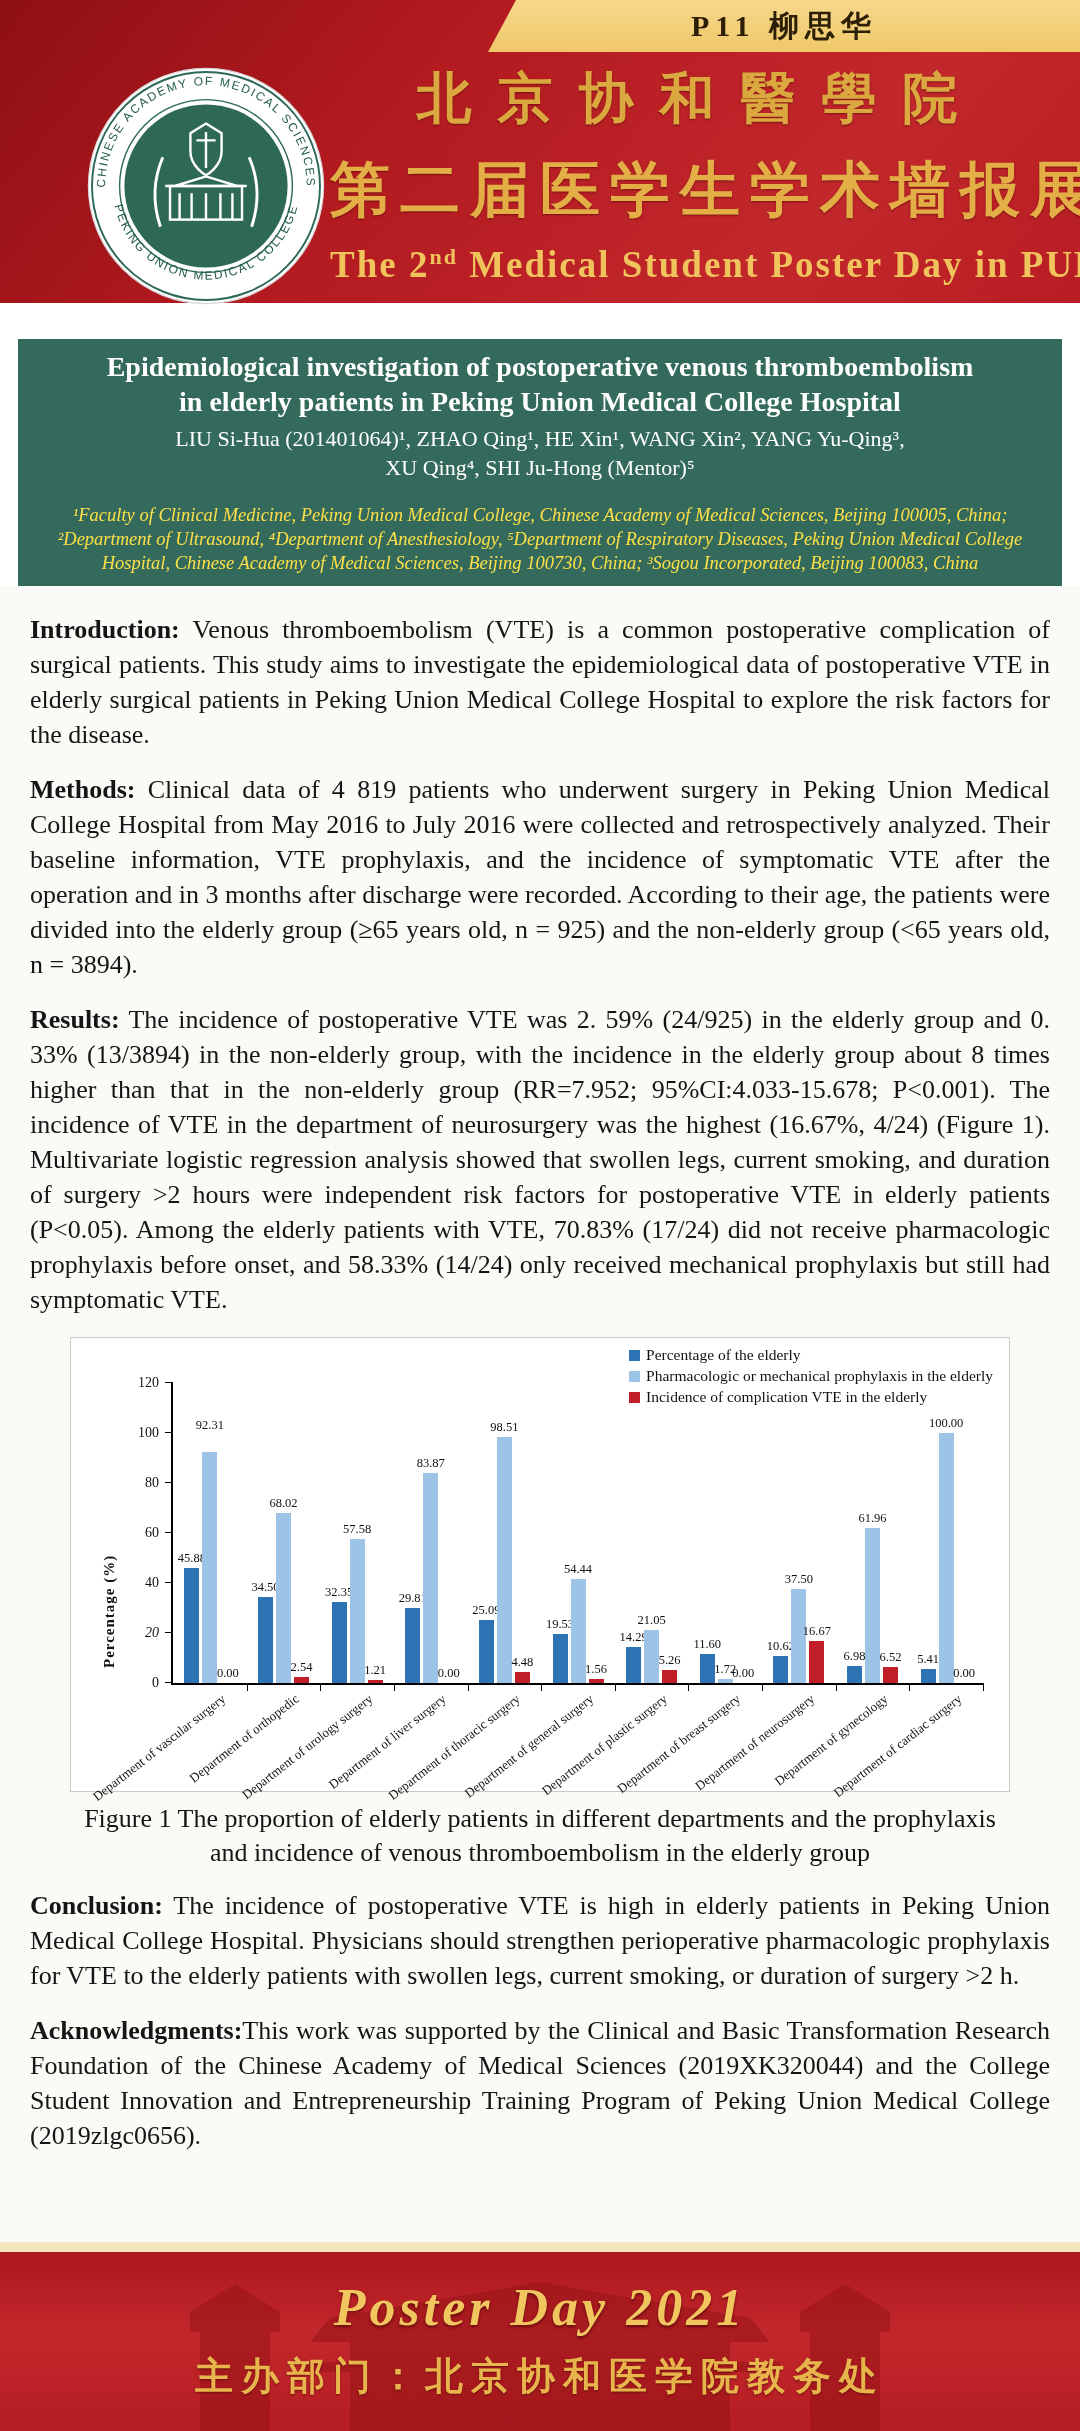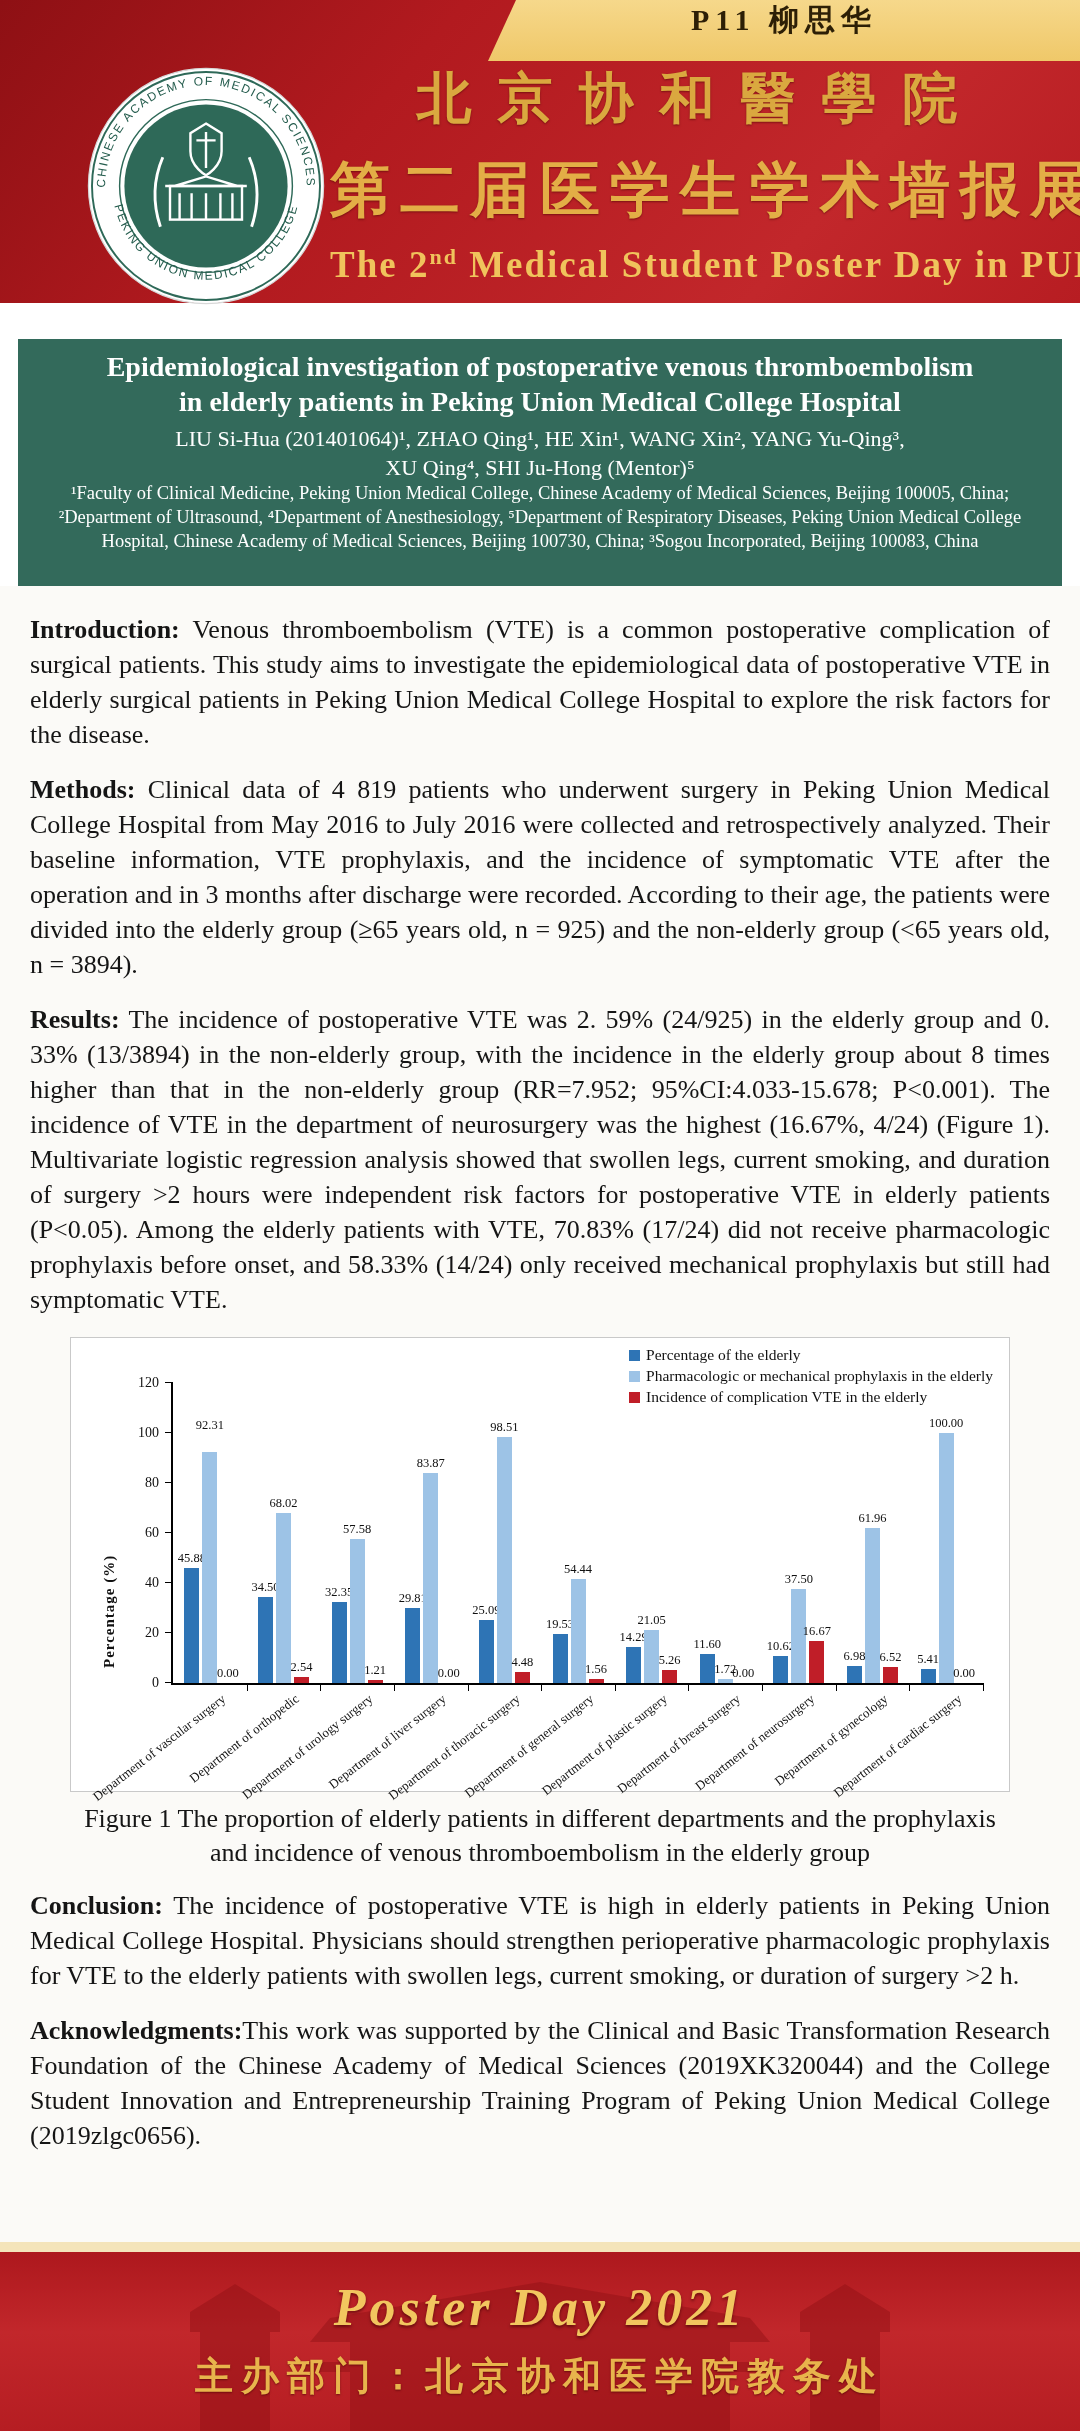--- a/index.html
+++ b/index.html
@@ -2,43 +2,43 @@
 <html><head>
 <meta charset="utf-8">
 <style>
   html,body{margin:0;padding:0;background:#ffffff;}
   .poster{position:relative;width:1080px;height:2431px;overflow:hidden;
           font-family:"Liberation Serif","DejaVu Serif",serif;display:flex;flex-direction:column;}
 
   
   .top-band{position:relative;height:303px;flex:0 0 auto;
             background:linear-gradient(130deg,#8e1014 0%,#b21a1f 35%,#c2272b 75%,#b71d22 100%);}
-  .badge{position:absolute;top:0;right:0;width:592px;height:61px;
+  .badge{position:absolute;top:0;right:0;width:592px;height:52px;
          background:linear-gradient(180deg,#f6d88b,#efc869);
          clip-path:polygon(28px 0,100% 0,100% 100%,0 100%);
-         display:flex;align-items:flex-start;justify-content:center;}
+         display:flex;align-items:center;justify-content:center;}
   .badge-text{font-size:30px;font-weight:bold;color:#2d1f06;letter-spacing:6px;}
   .logo-wrap{position:absolute;left:86px;top:66px;width:240px;height:240px;}
   .header-text{position:absolute;left:330px;right:10px;top:62px;text-align:center;}
   .cn1{font-size:55px;color:#daa83f;letter-spacing:26px;font-weight:bold;
        text-shadow:0 1px 2px rgba(60,0,0,.5);white-space:nowrap;}
   .cn2{margin-top:14px;font-size:60px;color:#e3ae46;letter-spacing:10px;font-weight:bold;
        text-shadow:0 1px 2px rgba(60,0,0,.5);white-space:nowrap;}
   .en-sub{margin-top:12px;font-size:37px;font-weight:bold;color:#f0c35c;letter-spacing:2px;white-space:nowrap;}
   .en-sub sup{font-size:22px;}
 
   
   .white-gap{height:36px;flex:0 0 auto;background:#ffffff;}
 
   
   .title-block{flex:0 0 auto;height:247px;margin:0 18px;background:#336a5b;color:#ffffff;
                box-sizing:border-box;padding:10px 24px 6px;text-align:center;}
   .poster-title{font-size:28px;font-weight:bold;line-height:1.25;}
   .authors{margin-top:6px;font-size:22px;line-height:1.3;}
-  .affiliations{margin-top:0;font-size:18.5px;line-height:1.28;color:#ffffff;}
+  .affiliations{margin-top:22px;font-size:18.5px;line-height:1.28;color:#fde047;font-style:italic;}
 
   
   .body-area{flex:1 1 auto;background:#fbfaf7;padding:26px 30px 0;box-sizing:border-box;overflow:hidden;}
   .para{font-size:26px;line-height:35px;color:#151515;text-align:justify;margin:0 0 20px;}
   .para b{font-weight:bold;}
 
   
   .chart-box{position:relative;width:940px;height:455px;margin:4px auto 10px;
              background:#ffffff;border:1px solid #c9c9c9;box-sizing:border-box;}
   .chart-plot{position:absolute;left:100px;top:45px;width:810px;height:300px;
@@ -151,21 +151,21 @@
             <span class="swatch" style="background: rgb(157, 195, 230);"></span>
             <span class="legend-text">Pharmacologic or mechanical prophylaxis in the elderly</span>
           </div>
           <div class="legend-row">
             <span class="swatch" style="background: rgb(192, 30, 40);"></span>
             <span class="legend-text">Incidence of complication VTE in the elderly</span>
           </div>
         </div>
       <div class="chart-yticks">
           <div class="ytick" style="bottom: -8px;">0</div>
-          <div class="ytick" style="bottom: 42px;">20</div>
+          <div class="ytick" style="bottom: 42px; font-style: italic;">20</div>
           <div class="ytick" style="bottom: 92px;">40</div>
           <div class="ytick" style="bottom: 142px;">60</div>
           <div class="ytick" style="bottom: 192px;">80</div>
           <div class="ytick" style="bottom: 242px;">100</div>
           <div class="ytick" style="bottom: 292px;">120</div>
         </div>
       <div class="y-axis-label">Percentage (%)</div>
       <div class="chart-plot">
           <div class="ymark" style="bottom: 0px;"></div>
           <div class="ymark" style="bottom: 50px;"></div>

